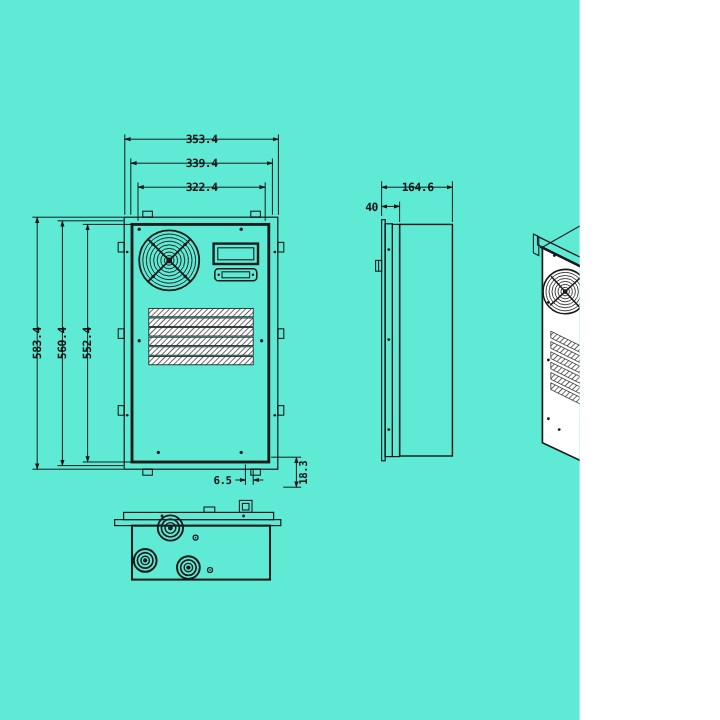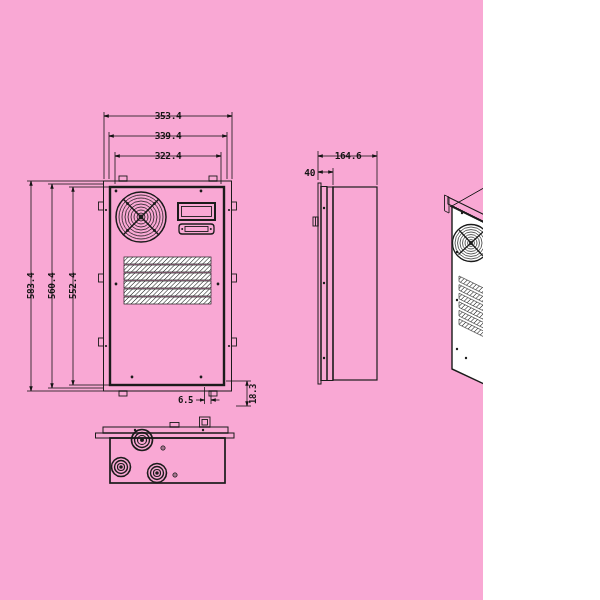--- a/index.html
+++ b/index.html
@@ -1,16 +1,16 @@
 <!DOCTYPE html>
 <html><head>
 <meta charset="utf-8">
 <style>
   html,body{margin:0;padding:0;background:#ffffff;}
-  .page{position:relative;width:483px;height:600px;background:#f9a8d4;overflow:hidden;}
+  .page{position:relative;width:483px;height:600px;background:#5eead4;overflow:hidden;}
   svg{display:block;}
   .dimtext{
     font-family:"DejaVu Sans Mono","Liberation Mono",monospace;
     font-weight:700;
     font-size:9.5px;
     letter-spacing:-0.4px;
     fill:#141414;
   }
   .dimtext-sm{
     font-family:"DejaVu Sans Mono","Liberation Mono",monospace;

